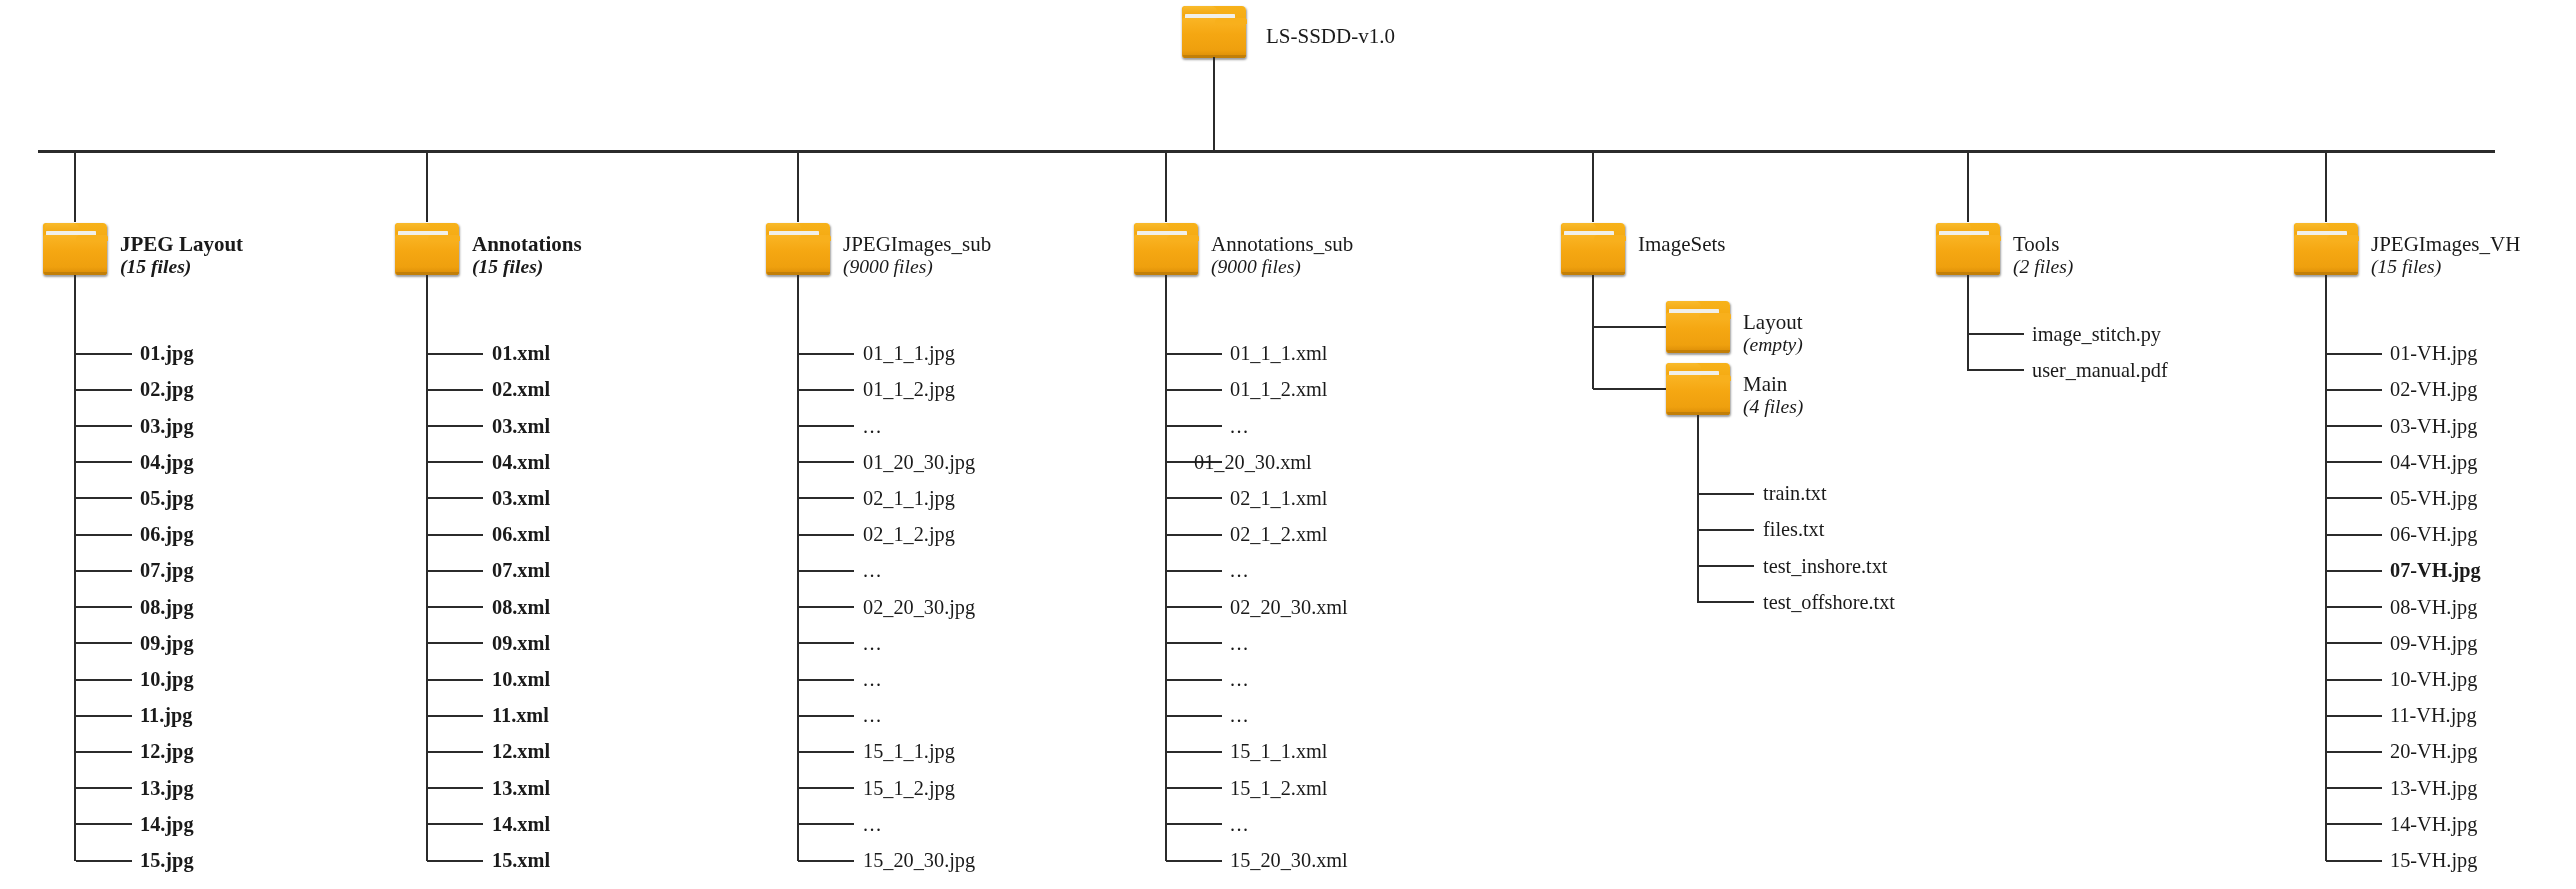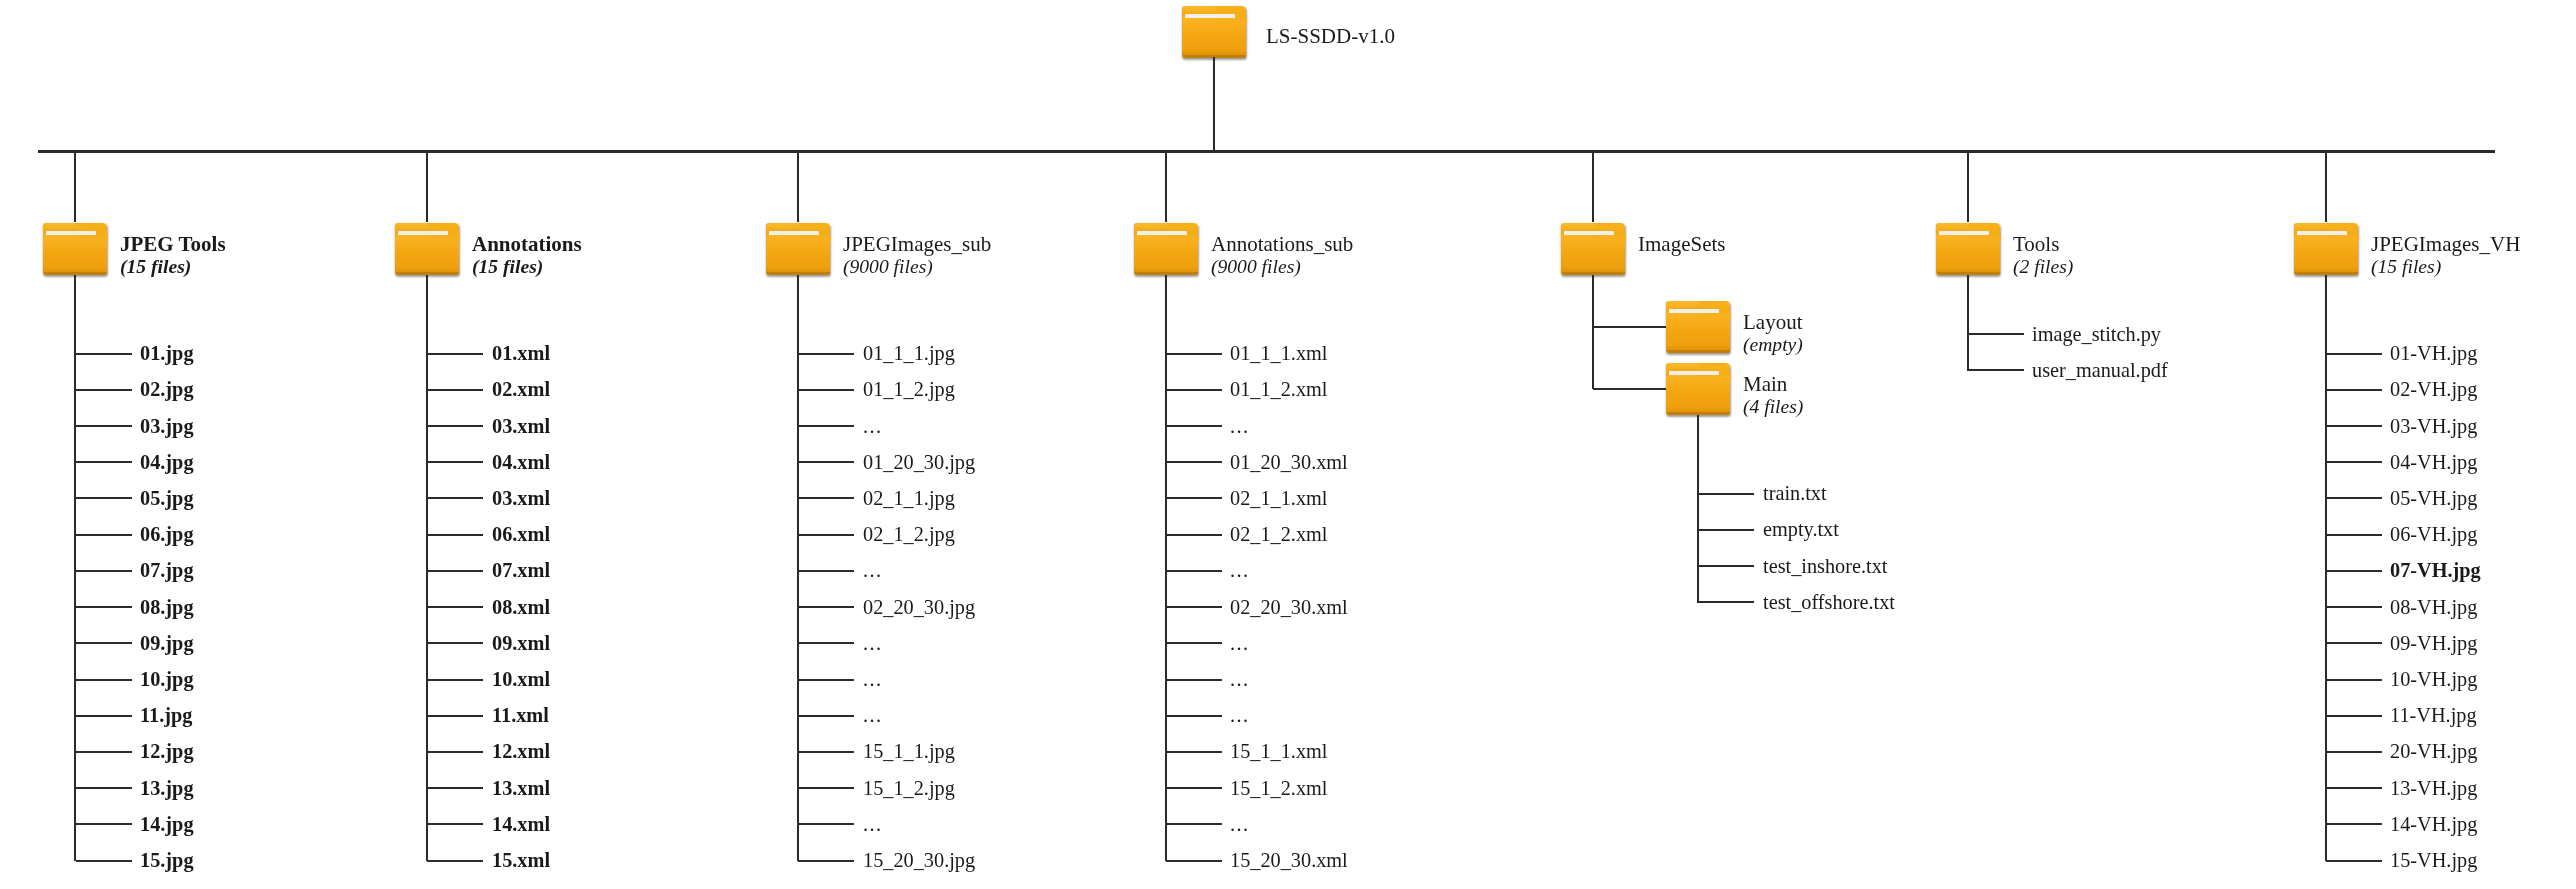--- a/index.html
+++ b/index.html
@@ -140,21 +140,21 @@
     <div class="vline" style="left: 44px; top: 151px; height: 71px;"></div>
     <div class="folder" style="left: 13.3px; top: 223px;">
       <div class="back"></div>
       <div class="tab"></div>
       <div class="strip"></div>
       <div class="front"></div>
       <div class="notch"></div>
       <div class="base"></div>
     </div>
     <div class="node-label" style="left: 90px; top: 233px;">
-      <div class="node-name bold">JPEG Tools</div>
+      <div class="node-name bold">JPEG Layout</div>
       <div class="node-count bold">(15 files)</div>
     </div>
     <div class="vline" style="left: 44px; top: 275px; height: 586px;"></div>
     <div class="hline" style="left: 46px; top: 353px; width: 56px;"></div>
     <div class="leaf-label bold" style="left: 110px; top: 343px;">01.jpg</div>
     <div class="hline" style="left: 46px; top: 389px; width: 56px;"></div>
     <div class="leaf-label bold" style="left: 110px; top: 379px;">02.jpg</div>
     <div class="hline" style="left: 46px; top: 425px; width: 56px;"></div>
     <div class="leaf-label bold" style="left: 110px; top: 416px;">03.jpg</div>
     <div class="hline" style="left: 46px; top: 461px; width: 56px;"></div>
@@ -283,21 +283,21 @@
       <div class="node-count">(9000 files)</div>
     </div>
     <div class="vline" style="left: 1135px; top: 275px; height: 586px;"></div>
     <div class="hline" style="left: 1136px; top: 353px; width: 56px;"></div>
     <div class="leaf-label" style="left: 1200px; top: 343px;">01_1_1.xml</div>
     <div class="hline" style="left: 1136px; top: 389px; width: 56px;"></div>
     <div class="leaf-label" style="left: 1200px; top: 379px;">01_1_2.xml</div>
     <div class="hline" style="left: 1136px; top: 425px; width: 56px;"></div>
     <div class="leaf-label ellipsis" style="left: 1200px; top: 416px;">...</div>
     <div class="hline" style="left: 1136px; top: 461px; width: 56px;"></div>
-    <div class="leaf-label" style="left: 1200px; top: 452px;">01_20_30.xml</div>
+    <div class="leaf-label" style="left: 1164px; top: 452px;">01_20_30.xml</div>
     <div class="hline" style="left: 1136px; top: 497px; width: 56px;"></div>
     <div class="leaf-label" style="left: 1200px; top: 488px;">02_1_1.xml</div>
     <div class="hline" style="left: 1136px; top: 534px; width: 56px;"></div>
     <div class="leaf-label" style="left: 1200px; top: 524px;">02_1_2.xml</div>
     <div class="hline" style="left: 1136px; top: 570px; width: 56px;"></div>
     <div class="leaf-label ellipsis" style="left: 1200px; top: 560px;">...</div>
     <div class="hline" style="left: 1136px; top: 606px; width: 56px;"></div>
     <div class="leaf-label" style="left: 1200px; top: 597px;">02_20_30.xml</div>
     <div class="hline" style="left: 1136px; top: 642px; width: 56px;"></div>
     <div class="leaf-label ellipsis" style="left: 1200px; top: 633px;">...</div>
@@ -349,21 +349,21 @@
       <div class="base"></div>
     </div>
     <div class="node-label" style="left: 1713px; top: 373px;">
       <div class="node-name">Main</div>
       <div class="node-count">(4 files)</div>
     </div>
     <div class="vline" style="left: 1667px; top: 415px; height: 188px;"></div>
     <div class="hline" style="left: 1668px; top: 493px; width: 56px;"></div>
     <div class="leaf-label" style="left: 1733px; top: 483px;">train.txt</div>
     <div class="hline" style="left: 1668px; top: 529px; width: 56px;"></div>
-    <div class="leaf-label" style="left: 1733px; top: 519px;">empty.txt</div>
+    <div class="leaf-label" style="left: 1733px; top: 519px;">files.txt</div>
     <div class="hline" style="left: 1668px; top: 565px; width: 56px;"></div>
     <div class="leaf-label" style="left: 1733px; top: 556px;">test_inshore.txt</div>
     <div class="hline" style="left: 1668px; top: 601px; width: 56px;"></div>
     <div class="leaf-label" style="left: 1733px; top: 592px;">test_offshore.txt</div>
     <div class="vline" style="left: 1937px; top: 151px; height: 71px;"></div>
     <div class="folder" style="left: 1906px; top: 223px;">
       <div class="back"></div>
       <div class="tab"></div>
       <div class="strip"></div>
       <div class="front"></div>

